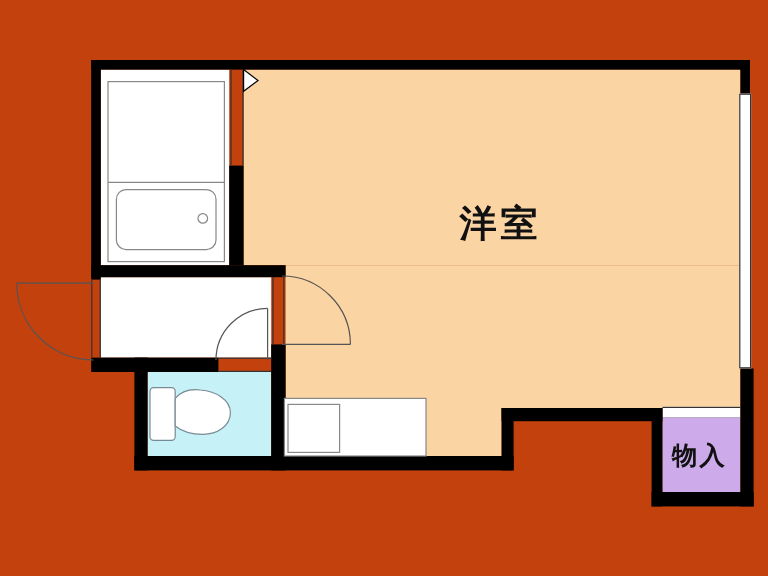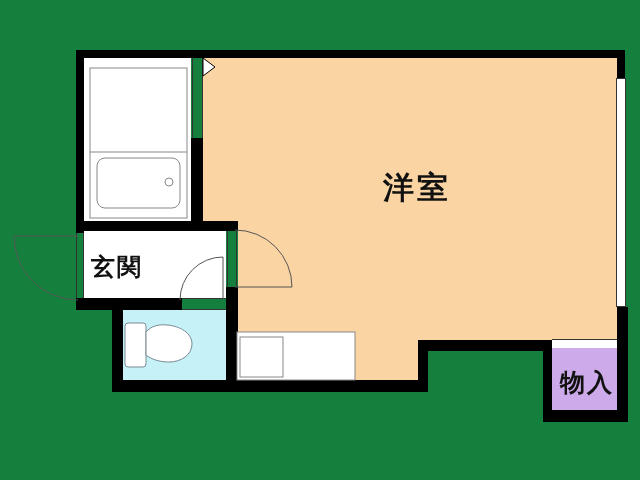--- a/index.html
+++ b/index.html
@@ -1,30 +1,30 @@
 <!DOCTYPE html>
 <html><head>
 <meta charset="utf-8">
 <style>
   html,body{margin:0;padding:0;background:#ffffff;}
   #canvas{
-    position:relative;width:640px;height:480px;background:#15803d;overflow:hidden;
+    position:relative;width:640px;height:480px;background:#c2410c;overflow:hidden;
     font-family:"DejaVu Sans","Liberation Sans",sans-serif;
   }
   .wall{position:absolute;background:#000000;}
   .room{position:absolute;}
   .jamb-v{position:absolute;width:1px;background:#333333;}
   .jamb-h{position:absolute;height:1px;background:#333333;}
   .label{
     position:absolute;color:#111111;font-weight:600;
     white-space:nowrap;letter-spacing:2px;
   }
   .label-main{font-size:31px;line-height:34px;text-align:center;letter-spacing:3px;}
   .label-genkan{font-size:24px;}
-  .label-storage{font-size:25px;}
+  .label-storage{font-size:21px;}
   svg{position:absolute;left:0;top:0;}
   .opening-strip{position:absolute;background:#ffffff;border-top:1px solid #333;border-bottom:1px solid #333;box-sizing:border-box;}
   .window{position:absolute;background:#ffffff;border:1px solid #333;box-sizing:border-box;}
 </style>
 </head>
 <body>
 
 <div id="canvas">
 
   <div class="room" style="left: 203px; top: 58px; width: 414px; height: 163px; background-color: rgb(251, 212, 163);"></div>
@@ -83,16 +83,15 @@
 
     <line x1="223" y1="257" x2="223" y2="300" stroke="#555555" stroke-width="1"></line>
     <path d="M180,300 A43,43 0 0 1 223,257" fill="none" stroke="#555555" stroke-width="1"></path>
 
     <path d="M203,58 L215,67 L203,76 Z" fill="#ffffff" stroke="#000000" stroke-width="1"></path>
   </svg>
 
   <div class="label label-main" style="left:337px;top:170px;width:160px;">
     <div>洋室</div>
   </div>
-  <div class="label label-genkan" style="left:91px;top:251px;">玄関</div>
   <div class="label label-storage" style="left:560px;top:366px;">物入</div>
 
 </div>
 
 </body></html>

